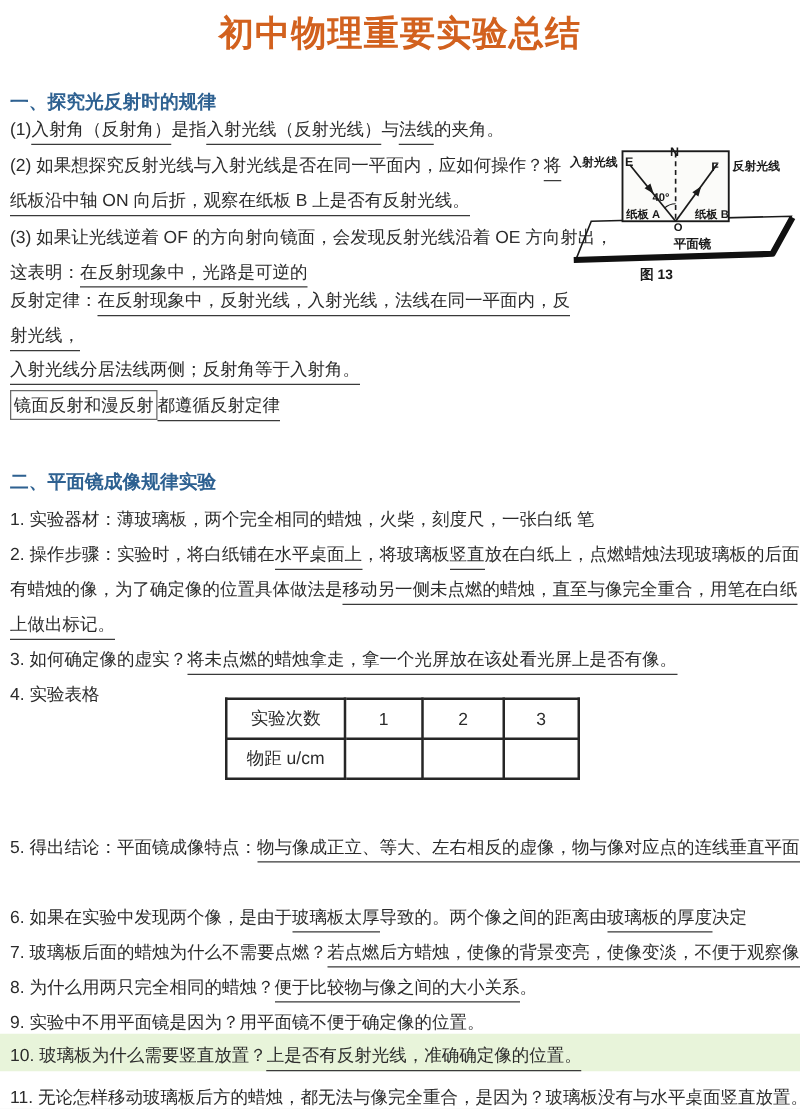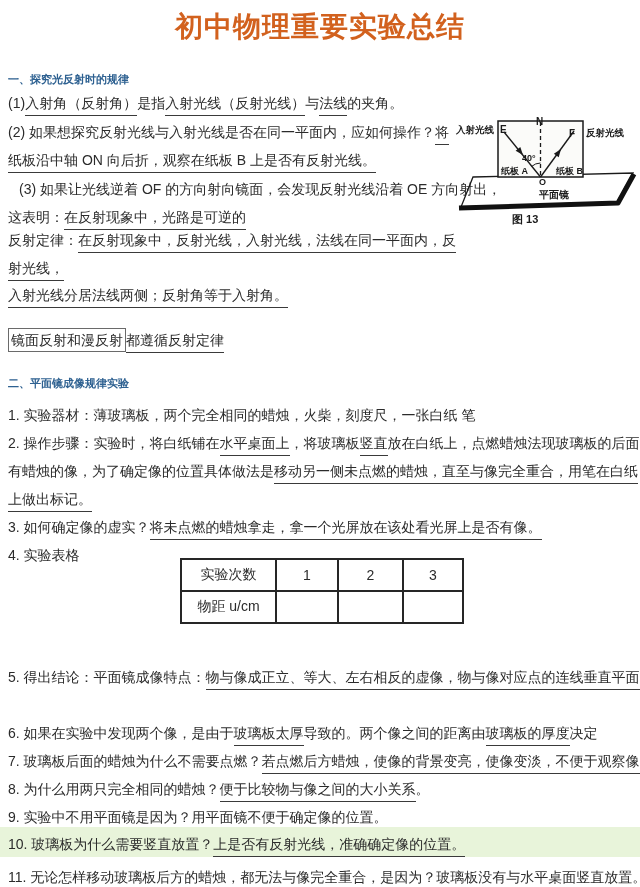--- a/index.html
+++ b/index.html
@@ -7,21 +7,21 @@
   #canvas{
     position:relative;width:640px;height:887px;overflow:hidden;
     background:#ffffff;color:#2b2b2b;
     font-family:"Liberation Sans","DejaVu Sans",sans-serif;
   }
   .title{
     position:absolute;top:8px;left:0;width:640px;text-align:center;
     font-size:28px;font-weight:bold;color:#d2611e;letter-spacing:1px;
   }
   .sec-head{
-    position:absolute;left:8px;font-size:11px;font-weight:bold;color:#2e6191;
+    position:absolute;left:8px;font-size:15px;font-weight:bold;color:#2e6191;
     white-space:nowrap;
   }
   .tline{
     position:absolute;left:8px;font-size:14px;line-height:22px;height:22px;
     white-space:nowrap;color:#2b2b2b;
   }
   .tline span{display:inline-block;}
   .u{border-bottom:1.5px solid #3a3a3a;padding-bottom:1px;}
   .box{border:1.5px solid #6a6a6a;padding:0 2px;}
   .hl-bar{
@@ -44,26 +44,26 @@
 
 <div id="canvas">
 
   <div class="title">初中物理重要实验总结</div>
 
   <div class="sec-head" style="top:72px;">一、探究光反射时的规律</div>
 
   <div class="tline" style="top:92px;"><span>(1) </span><span class="u">入射角（反射角）</span><span>是指</span><span class="u">入射光线（反射光线）</span><span>与</span><span class="u">法线</span><span>的夹角。</span></div>
   <div class="tline" style="top:121px;"><span>(2) 如果想探究反射光线与入射光线是否在同一平面内，应如何操作？</span><span class="u">将</span></div>
   <div class="tline" style="top:149px;"><span class="u">纸板沿中轴 ON 向后折，观察在纸板 B 上是否有反射光线。</span></div>
-  <div class="tline" style="top:178px;margin-left:11px;"><span>(3) 如果让光线逆着 OF 的方向射向镜面，会发现反射光线沿着 OE 方向射出，</span></div>
+  <div class="tline" style="top:178px;"><span>(3) 如果让光线逆着 OF 的方向射向镜面，会发现反射光线沿着 OE 方向射出，</span></div>
   <div class="tline" style="top:206px;"><span>这表明：</span><span class="u">在反射现象中，光路是可逆的</span></div>
   <div class="tline" style="top:229px;"><span>反射定律：</span><span class="u">在反射现象中，反射光线，入射光线，法线在同一平面内，反</span></div>
   <div class="tline" style="top:257px;"><span class="u">射光线，</span></div>
   <div class="tline" style="top:284px;"><span class="u">入射光线分居法线两侧；反射角等于入射角。</span></div>
-  <div class="tline" style="top:312px;margin-top:16px;"><span class="box">镜面反射和漫反射</span><span class="u">都遵循反射定律</span></div>
+  <div class="tline" style="top:312px;"><span class="box">镜面反射和漫反射</span><span class="u">都遵循反射定律</span></div>
 
   <svg id="figure" width="185" height="140" viewBox="0 0 185 140">
 
     <polygon points="18,67 178,63 162,92 6,97" fill="none" stroke="#1a1a1a" stroke-width="1.3"></polygon>
     <path d="M 4,98 L 163,93 L 179,64" fill="none" stroke="#111" stroke-width="5" stroke-linejoin="round"></path>
 
     <rect x="43" y="11" width="85" height="56" fill="#fbfbf9" stroke="#1a1a1a" stroke-width="1.5"></rect>
 
     <line x1="85.5" y1="12" x2="85.5" y2="67" stroke="#1a1a1a" stroke-width="1.3" stroke-dasharray="4,3"></line>
 

